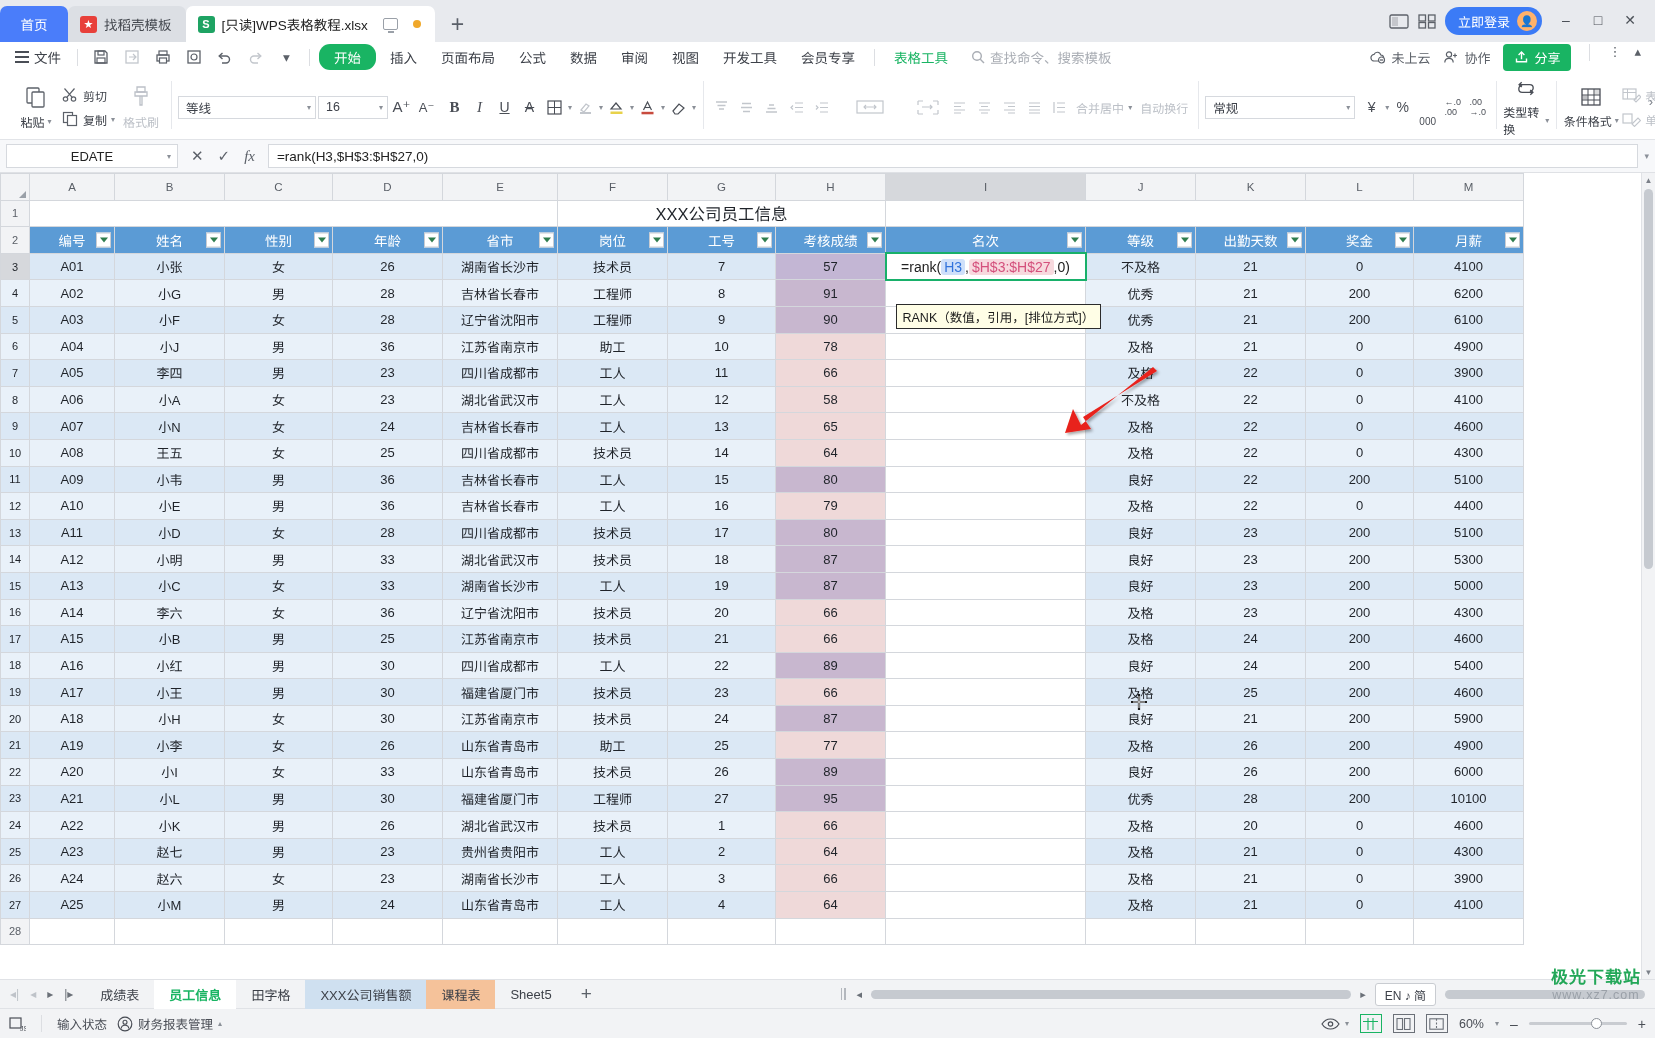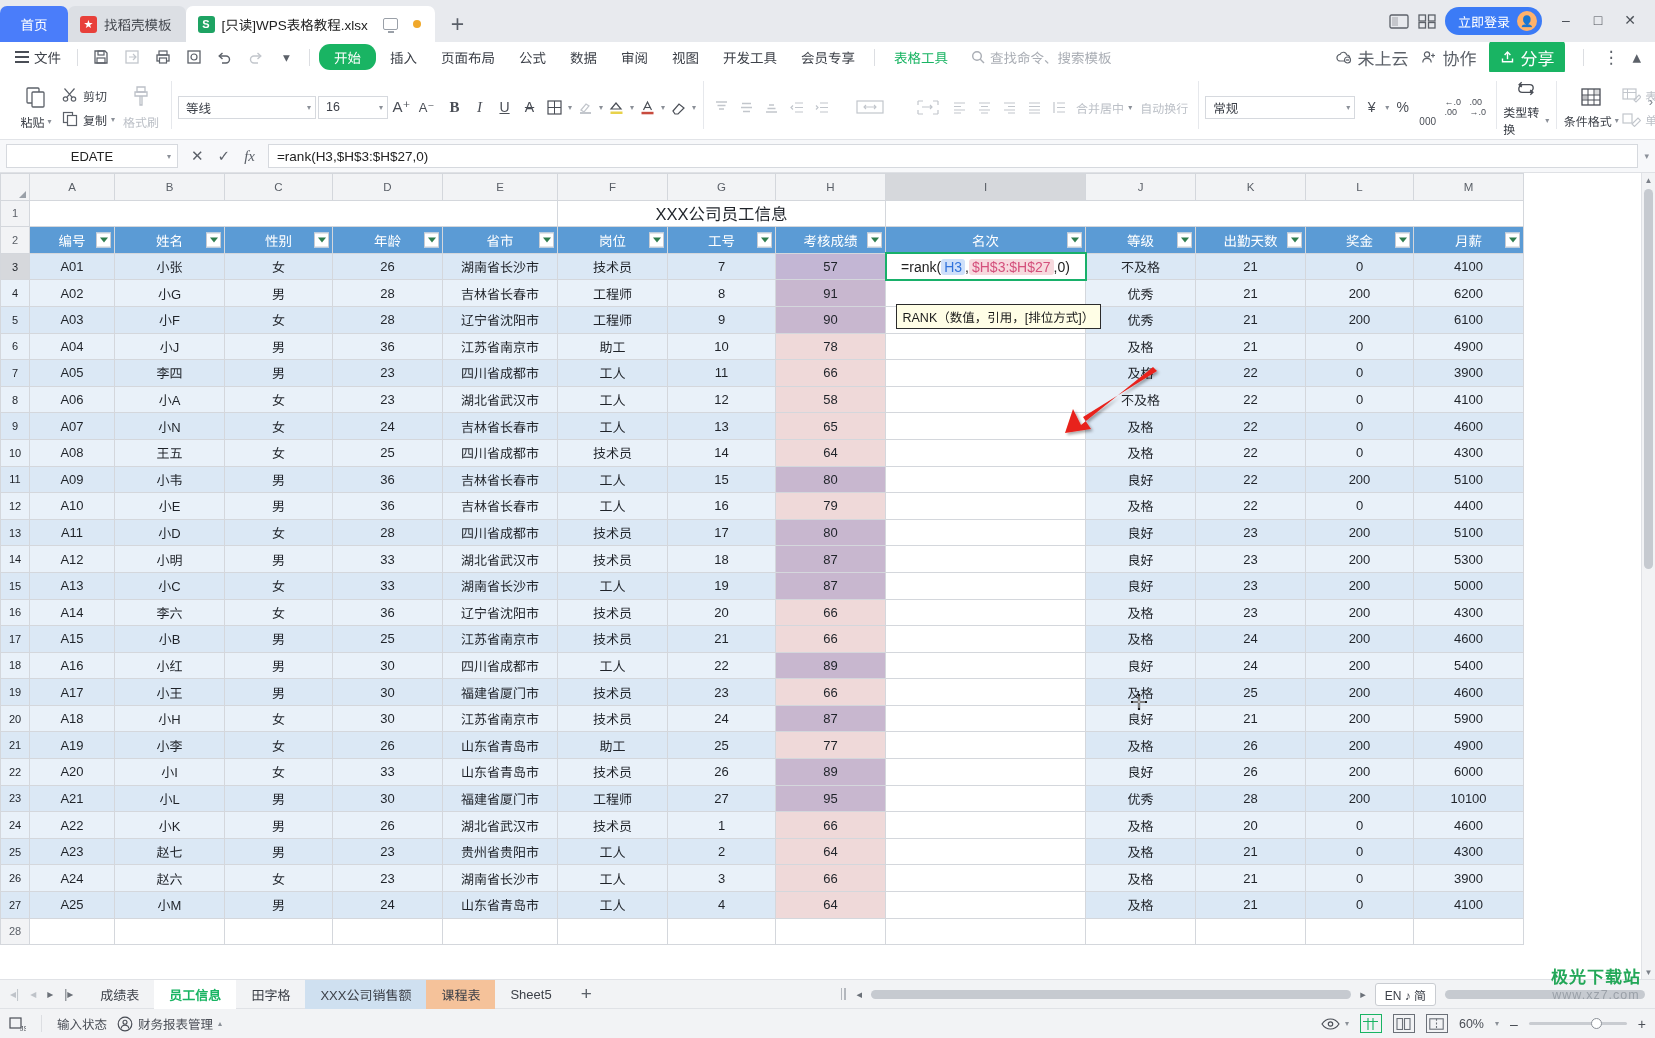--- a/index.html
+++ b/index.html
@@ -57,21 +57,21 @@
   .hamb .bars { display: inline-flex; flex-direction: column; gap: 3px; }
   .hamb .bars i { display: block; width: 14px; height: 1.7px; background: #4a4e56; }
   .msep { width: 1px; height: 17px; background: #dcdee2; margin: 0 5px; }
   .qicon { width: 27px; height: 24px; display: flex; align-items: center; justify-content: center;
     color: #5c6169; cursor: pointer; }
   .qicon.dis { color: #c2c6cc; }
   .mitem { padding: 3px 10px; color: #3d4149; cursor: pointer; white-space: nowrap; border-radius: 3px; }
   .mitem.sel { background: #19b463; color: #fff; border-radius: 11px; padding: 3px 15px; }
   .mitem.green { color: #19b463; }
   .msearch { display: flex; align-items: center; gap: 5px; color: #a9adb4; margin-left: 9px; cursor: text; white-space: nowrap; }
-  .mb-right { margin-left: auto; display: flex; align-items: center; gap: 13px; font-size: 17px; color: #5c6169; padding-right: 6px; }
+  .mb-right { margin-left: auto; display: flex; gap: 13px; font-size: 13px; color: #5c6169; padding-right: 6px; }
   .mb-right .it { display: flex; align-items: center; gap: 5px; cursor: pointer; white-space: nowrap; }
   .share-btn { background: #19b463; color: #fff; border-radius: 4px; padding: 4px 11px;
     display: flex; align-items: center; gap: 5px; cursor: pointer; }
 
   
   .ribbon {
     height: 68px; background: #fff; border-bottom: 1px solid #e2e4e8;
     display: flex; align-items: stretch; padding: 3px 2px 0 6px; flex: none; position: relative;
   }
   .rgrp { display: flex; align-items: center; padding: 0 7px; position: relative; }

